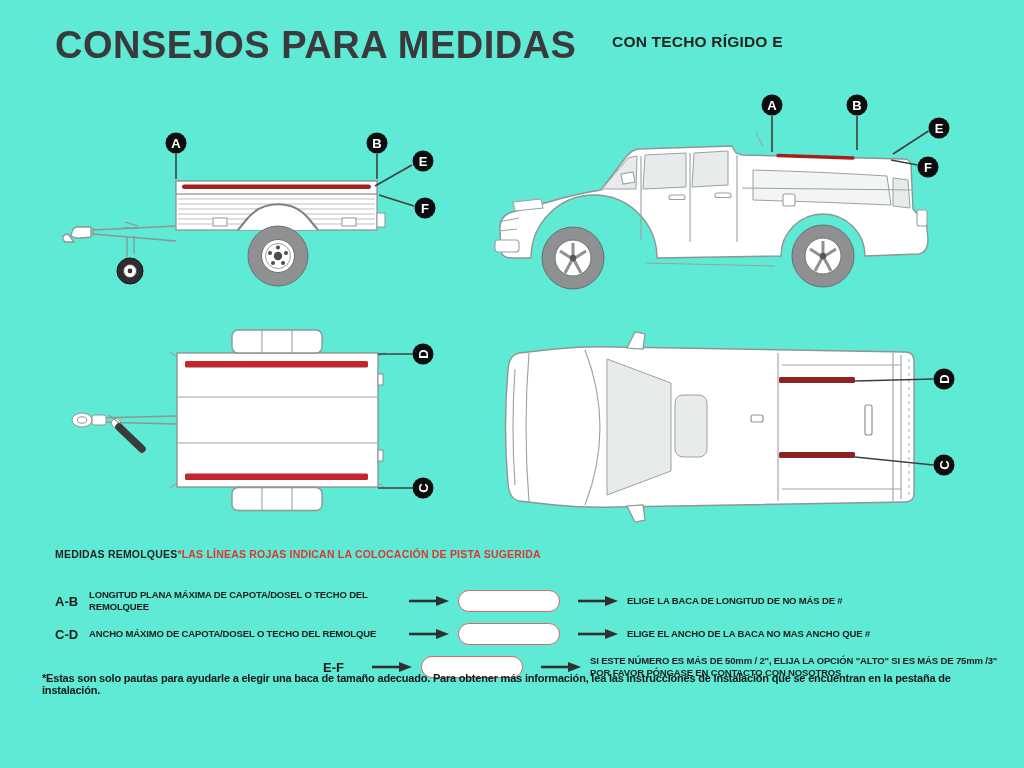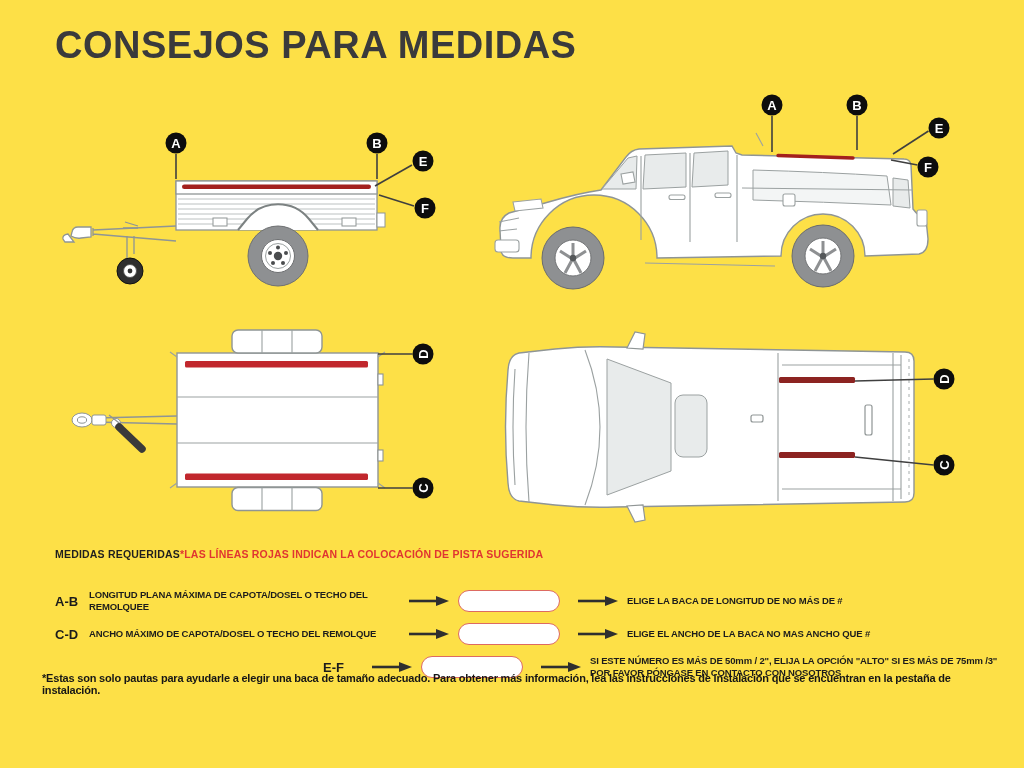--- a/index.html
+++ b/index.html
@@ -1,18 +1,18 @@
 <!DOCTYPE html>
 <html><head>
 <meta charset="utf-8">
 <style>
   * { margin:0; padding:0; box-sizing:border-box; }
   html,body { background:#ffffff; }
   .canvas {
-    position:relative; width:1024px; height:768px; background:#fde047;
+    position:relative; width:1024px; height:768px; background:#5eead4;
     font-family:"Liberation Sans", sans-serif; color:#1f1f1f; overflow:hidden;
   }
   .title {
     position:absolute; left:55px; top:24px;
     font-size:38px; font-weight:700; letter-spacing:.5px; color:#3a3a3c;
   }
   .subtitle {
     position:absolute; left:612px; top:32px;
     font-size:15.5px; font-weight:700; line-height:20px; color:#232323; letter-spacing:.2px;
   }
@@ -44,20 +44,21 @@
     font-size:11px; font-weight:700; letter-spacing:-.2px; color:#161616;
   }
 </style>
 </head>
 <body>
 
 <div class="canvas">
 
   <h1 class="title">CONSEJOS PARA MEDIDAS</h1>
   <div class="subtitle">
+    <div>CON TECHO RÍGIDO E</div>
   </div>
 
   <figure class="fig-trailer-side">
     <svg viewBox="0 0 420 220">
       <g>
 
         <g stroke="#8f9595" fill="none" stroke-width="1.3">
           <path d="M121,131 L38,135 M121,146 L38,139 M38,133 v8"></path>
           <path d="M36,132 h-13 q-5,0 -6,5 l-1,4 q5,3 10,2 l10,-1 z" fill="#ffffff"></path>
           <path d="M13,139 q-6,1 -5,5 l2,3 h9 z" fill="#ffffff"></path>
@@ -283,21 +284,21 @@
         <text class="marker-letter" x="459" y="58.6" transform="rotate(-90 459 54)">D</text>
       </g>
       <g>
         <circle cx="459" cy="140" r="10.5" fill="#0d0d0d"></circle>
         <text class="marker-letter" x="459" y="144.6" transform="rotate(-90 459 140)">C</text>
       </g>
     </svg>
   </figure>
 
   <div class="measures-head">
-    <span>MEDIDAS REQUERIDAS</span><span class="red-note">*LAS LÍNEAS ROJAS INDICAN LA COLOCACIÓN DE PISTA SUGERIDA</span>
+    <span>MEDIDAS REMOLQUES</span><span class="red-note">*LAS LÍNEAS ROJAS INDICAN LA COLOCACIÓN DE PISTA SUGERIDA</span>
   </div>
 
   <div class="mrow mrow-ab">
     <span class="mid">A-B</span>
     <span class="mdesc">LONGITUD PLANA MÁXIMA DE CAPOTA/DOSEL O TECHO DEL REMOLQUEE</span>
     <svg class="arrow" width="42" height="12">
         <line x1="1" y1="6" x2="29" y2="6" stroke="#2f2f2f" stroke-width="2.6"></line>
         <polygon points="28,1 41,6 28,11" fill="#2f2f2f"></polygon>
       </svg>
     <span class="pill"></span>

